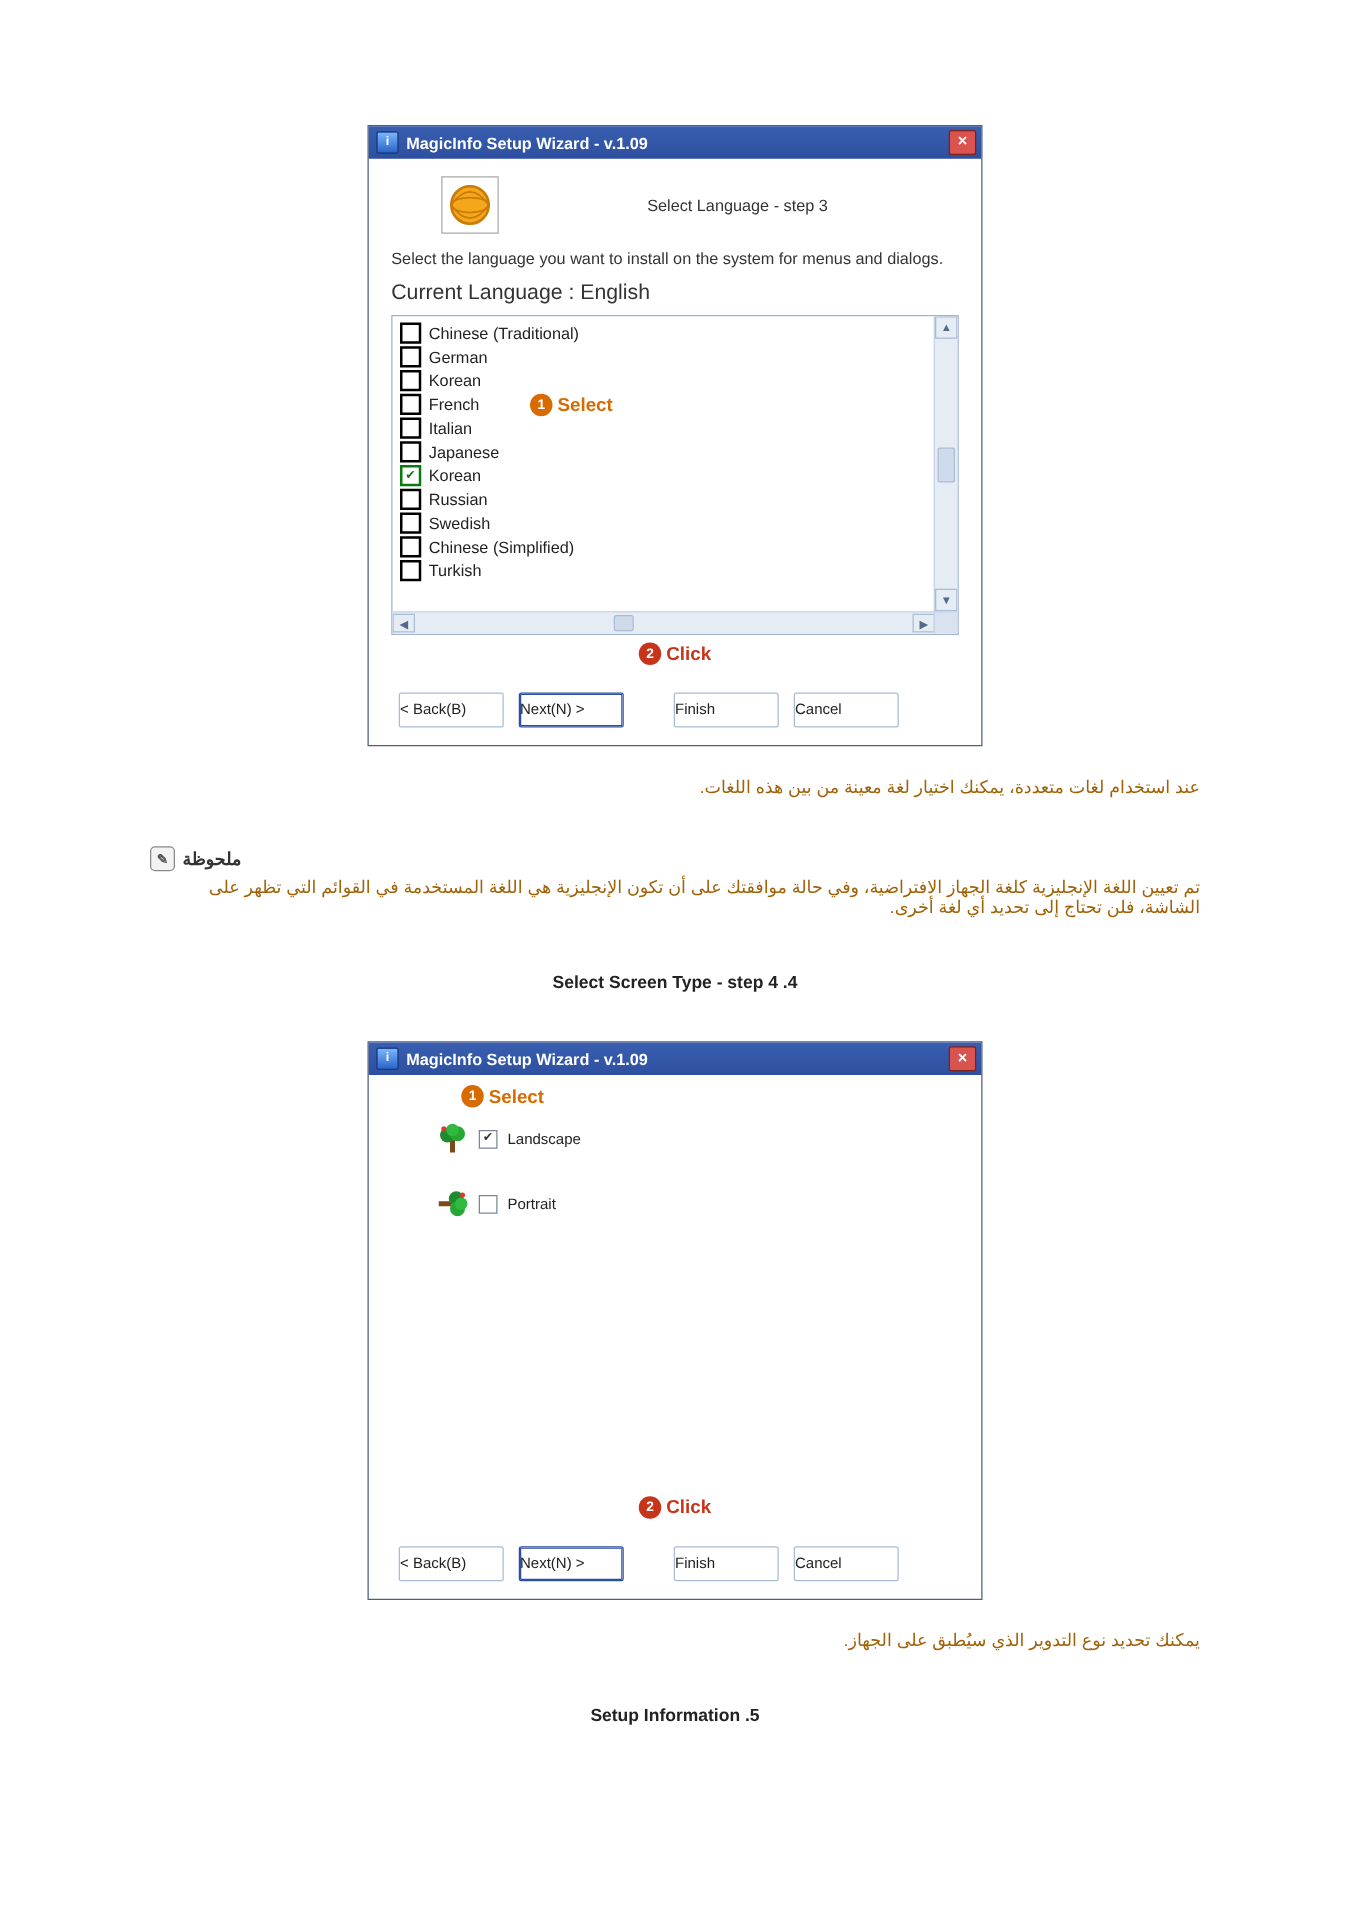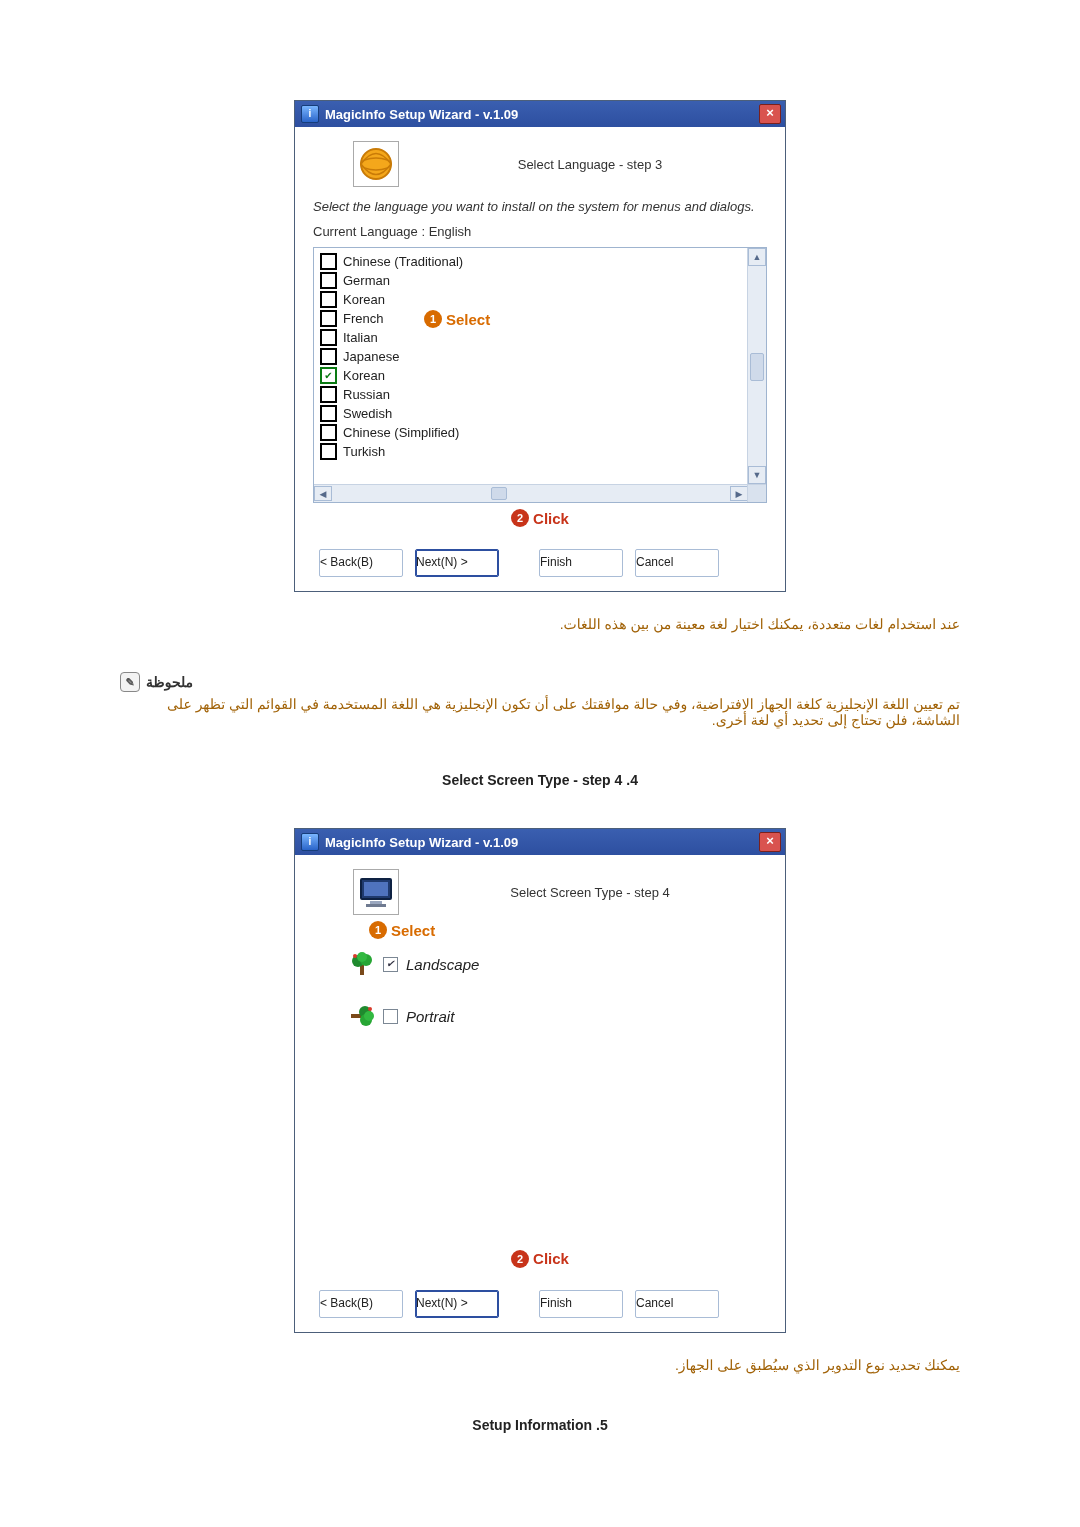--- a/index.html
+++ b/index.html
@@ -65,22 +65,22 @@
   }
   .step-icon{
     width:44px;height:44px;flex:0 0 44px;
     border:1px solid #aaa;
     background:#fff;
     display:flex;align-items:center;justify-content:center;
   }
   .step-title{
     flex:1;text-align:center;font-size:13px;color:#333;
   }
-  .desc{font-size:13px;color:#333;margin:6px 0 10px 0;font-style:italic;}
-  .current-lang{font-size:13px;color:#333;margin-bottom:8px;}
+  .desc{font-size:13px;color:#333;margin:6px 0 10px 0;}
+  .current-lang{font-size:17px;color:#333;margin-bottom:8px;}
 
   
   .lang-box{
     border:1px solid #9fb4cf;
     height:250px;
     position:relative;
     padding:4px 4px 0 6px;
     overflow:hidden;
   }
   .lang-list{
@@ -147,21 +147,21 @@
   }
   .btn.focus{border:1px solid #2d4fa0;box-shadow:0 0 0 1px #2d4fa0 inset;}
 
   
   .screen-area{
     position:relative;
     height:300px;
     padding-top:16px;
   }
   .opt-row{
-    display:flex;align-items:center;gap:8px;margin:8px 0 26px 36px;font-size:15px;font-style:italic;
+    display:flex;align-items:center;gap:8px;margin:8px 0 26px 36px;font-size:12px;
   }
   .tree-icon{
     width:26px;height:26px;flex:0 0 26px;display:flex;align-items:center;justify-content:center;font-size:20px;line-height:1;
   }
   .winchk{
     width:13px;height:13px;border:1px solid #7b8794;background:#fff;display:flex;align-items:center;justify-content:center;font-size:10px;line-height:1;color:#334;}
   .winchk.checked::after{content:"✔";}
 
   
   .ar{direction:rtl;text-align:right;margin:24px 40px 0 40px;font-size:14px;color:#a16207;}
@@ -288,31 +288,20 @@
 
   <div class="section-head">4. Select Screen Type - step 4</div>
 
   <div class="dialog">
     <div class="titlebar">
       <span class="tb-icon">i</span>
       <span class="tb-title">MagicInfo Setup Wizard - v.1.09</span>
       <span class="close-btn">×</span>
     </div>
     <div class="dialog-body">
-      <div class="step-header">
-        <span class="step-icon monitor-icon">
-          <svg width="36" height="32" viewBox="0 0 36 32">
-            <rect x="3" y="3" width="30" height="20" rx="1" fill="#1f3a6e" stroke="#0e2142" stroke-width="2"></rect>
-            <rect x="6" y="6" width="24" height="14" fill="#4f73be"></rect>
-            <rect x="12" y="25" width="12" height="3" fill="#9aa7bf"></rect>
-            <rect x="8" y="28" width="20" height="3" fill="#6f7a90"></rect>
-          </svg>
-        </span>
-        <span class="step-title">Select Screen Type - step 4</span>
-      </div>
 
       <div class="screen-area">
         <span class="callout orange" style="position:absolute;left:56px;top:-6px;">
           <span class="badge b1">1</span>
           <span>Select</span>
         </span>
 
         <div class="opt-row">
           <span class="tree-icon">
             <svg width="26" height="26" viewBox="0 0 26 26">

